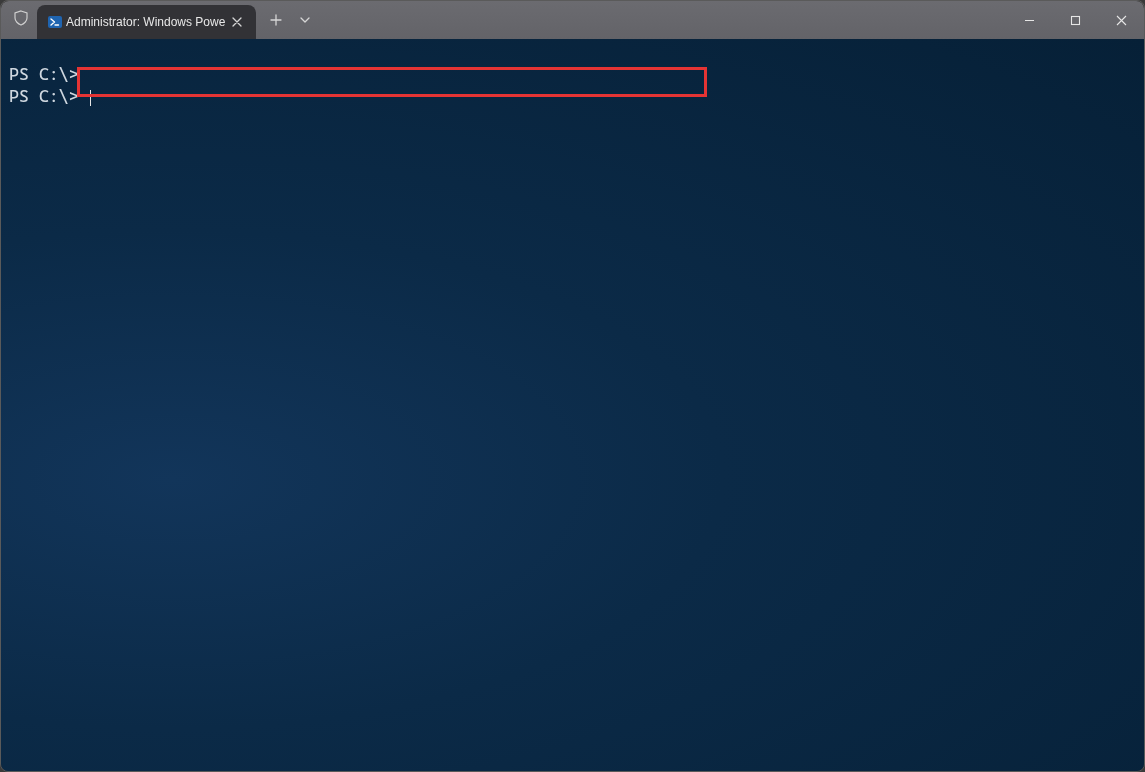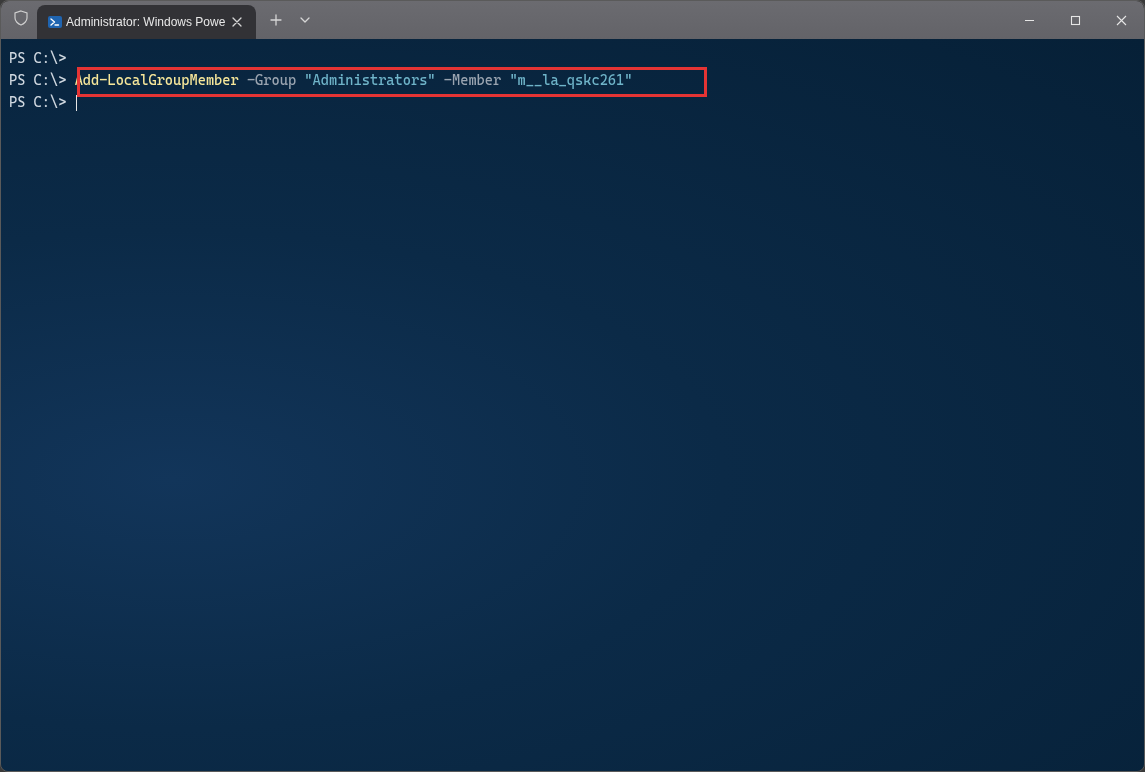--- a/index.html
+++ b/index.html
@@ -80,23 +80,23 @@
       display: flex;
       align-items: center;
       justify-content: center;
       color: #e0e0e0;
       cursor: pointer;
     }
     .terminal {
       background: #0b2a47;
       background: radial-gradient(ellipse at 15% 60%, #12355a 0%, #0b2a47 40%, #062037 100%);
       height: calc(772px - 38px);
-      padding: 8px 8px;
+      padding: 24px 8px;
       font-family: 'Cascadia Mono', Consolas, 'Courier New', monospace;
-      font-size: 14px;
+      font-size: 17px;
       line-height: 22px;
       color: #cfd7df;
       position: relative;
     }
     .line { white-space: pre; }
     .prompt { color: #cfd7df; }
     .highlight-box {
       position: absolute;
       border: 3px solid #e53434;
       background: rgba(0,0,0,0);
@@ -175,17 +175,16 @@
     </div>
   </div>
 </div>
 
 <div class="terminal">
 
   <div class="highlight-box" style="left:76px; top:28px; width:630px; height:30px;"></div>
 
   <div class="line"><span class="prompt">PS C:\&gt;</span></div>
 
-  <div class="line"><span class="prompt">PS C:\&gt;</span> <span class="tok-cmd">Add-LocalGroupMember</span> <span class="tok-param">-Group</span> <span class="tok-string">"Administrators"</span> <span class="tok-param">-Member</span> <span class="tok-string">"m__la_qskc261"</span></div>
 
   <div class="line"><span class="prompt">PS C:\&gt;</span> <span class="cursor"></span></div>
 
 </div>
 
 </body></html>

